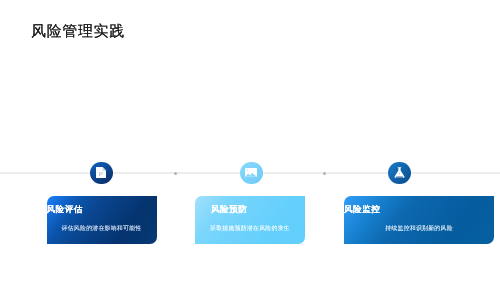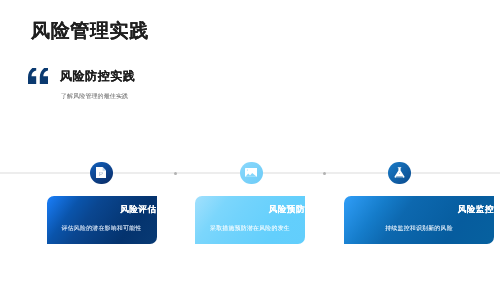--- a/index.html
+++ b/index.html
@@ -2,65 +2,55 @@
 <html><head>
 <meta charset="utf-8">
 <title>slide</title>
 <style>
   html,body{margin:0;padding:0;}
   body{width:500px;height:281px;background:#ffffff;overflow:hidden;
        font-family:"Liberation Sans","DejaVu Sans",sans-serif;
        -webkit-font-smoothing:antialiased;text-rendering:geometricPrecision;}
   .slide{position:relative;width:500px;height:281px;background:#fff;overflow:hidden;}
 
-  .page-title{position:absolute;left:31px;top:24px;font-size:19px;line-height:16px;
-       font-weight:700;color:#1f1f1f;letter-spacing:0.65px;white-space:nowrap;
+  .page-title{position:absolute;left:31px;top:24px;font-size:15px;line-height:16px;
+       font-weight:400;color:#1f1f1f;letter-spacing:0.65px;white-space:nowrap;
        text-shadow:0 0 0.35px #1f1f1f;}
 
   .quote{position:absolute;left:24px;top:62px;width:300px;height:45px;}
   .quote-mark{position:absolute;left:4px;top:5.5px;width:20px;height:16px;}
   .quote-head{position:absolute;left:36px;top:6.5px;font-size:12px;line-height:14px;
        font-weight:700;color:#1c1c1c;letter-spacing:0.55px;white-space:nowrap;
        text-shadow:0 0 0.3px #1c1c1c;}
   .quote-sub{position:absolute;left:37px;top:31px;font-size:6.0px;line-height:8px;
        color:#5a5a5a;letter-spacing:0.1px;white-space:nowrap;}
 
   .timeline{position:absolute;left:0;top:172.4px;width:500px;height:1.7px;background:#ededed;}
   .tl-dot{position:absolute;top:171.5px;width:3.4px;height:3.4px;border-radius:50%;background:#b2b2b2;}
 
   .node{position:absolute;top:161.5px;width:22.5px;height:22.5px;border-radius:50%;
         display:flex;align-items:center;justify-content:center;}
   .node svg{display:block;}
 
   .card{position:absolute;top:195.5px;width:110px;height:48px;
         border-radius:7px 0 7px 0;overflow:hidden;}
-  .card-title{position:absolute;left:0;right:0;top:8.6px;text-align:right;
+  .card-title{position:absolute;left:0;right:0;top:8.6px;text-align:left;
         font-size:8.6px;line-height:10px;font-weight:700;color:#ffffff;letter-spacing:0.5px;
         text-shadow:0 0 0.3px #ffffff;}
   .card-desc{position:absolute;left:0;right:0;top:29.6px;text-align:center;
         font-size:5.9px;line-height:8px;color:#e7f1fc;letter-spacing:0.25px;
         text-shadow:0 0 0.25px rgba(255,255,255,.7);}
 </style>
 </head>
 <body>
 
 <div class="slide">
 
   <div class="page-title" style="color: rgb(31, 31, 31);">风险管理实践</div>
 
-  <div class="quote">
-    <div class="quote-mark">
-      <svg width="20" height="16" viewBox="0 0 40 32" aria-hidden="true">
-        <path d="M16.4 0 H8.6 C3.2 4.6 0 11.0 0 18.6 V32 H16.4 V16.6 H7.0 C7.0 11.0 10.4 6.4 16.4 5.2 Z" fill="#0b3a70"></path>
-        <path d="M40 0 H32.2 C26.8 4.6 23.6 11.0 23.6 18.6 V32 H40 V16.6 H30.6 C30.6 11.0 34.0 6.4 40 5.2 Z" fill="#0b3a70"></path>
-      </svg>
-    </div>
-    <div class="quote-head" style="color: rgb(28, 28, 28);">风险防控实践</div>
-    <div class="quote-sub" style="color: rgb(90, 90, 90);">了解风险管理的最佳实践</div>
-  </div>
 
   <div class="timeline" style="background: rgb(237, 237, 237);"></div>
   <div class="tl-dot" style="left: 173.9px; background: rgb(178, 178, 178);"></div>
   <div class="tl-dot" style="left: 322.8px; background: rgb(178, 178, 178);"></div>
 
   <div class="node" style="left: 90px; background: linear-gradient(150deg, rgb(17, 96, 189), rgb(10, 42, 98));">
     <span>
       <svg width="10.4" height="11.4" viewBox="0 0 104 114">
         <path d="M0 0 h66 l38 38 v76 h-104 z" fill="#fdfdfd"></path>
         <path d="M66 0 v38 h38 z" fill="#c5d7ec"></path>

